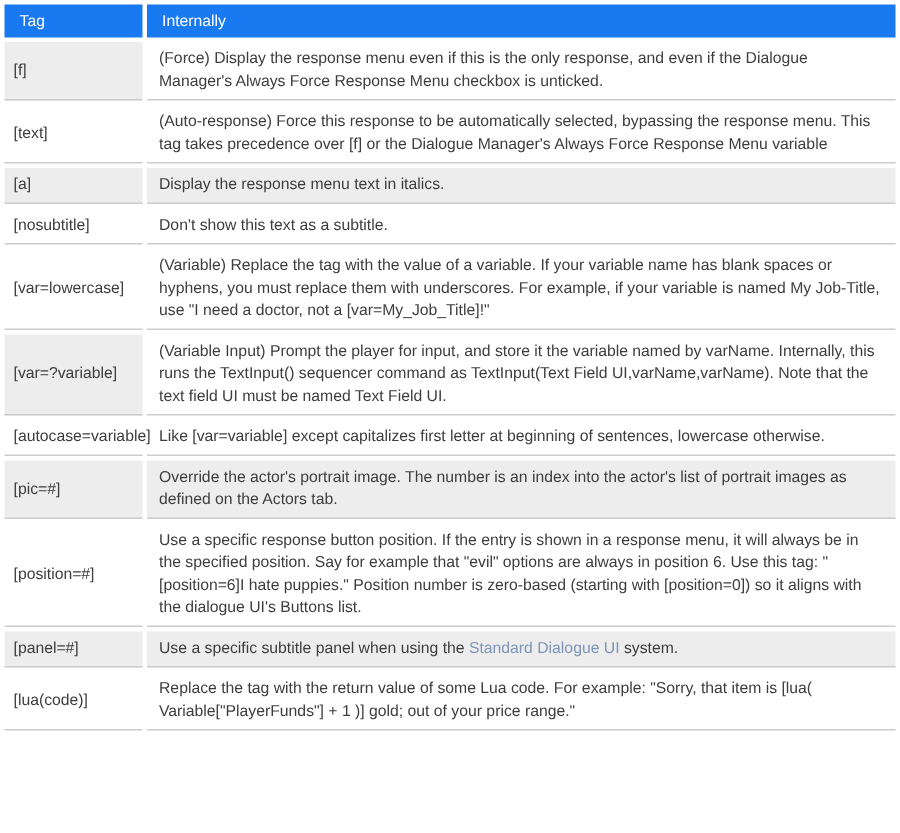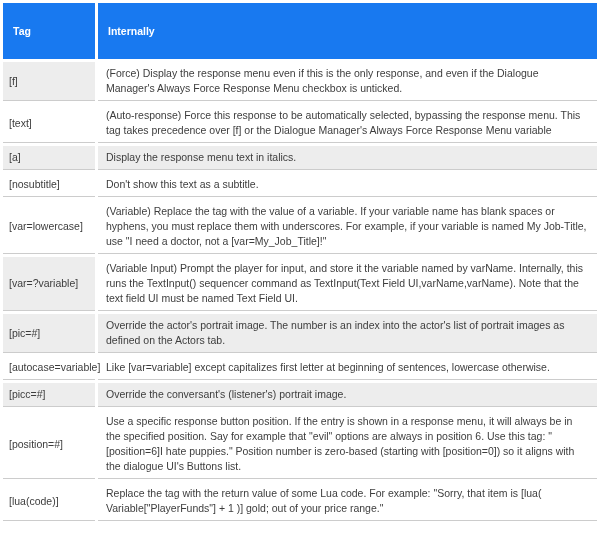--- a/index.html
+++ b/index.html
@@ -17,23 +17,23 @@
     width:600px;
     border-collapse:separate;
     border-spacing:3px;
     table-layout:fixed;
   }
   col.c-tag{width:92px;}
   th{
     background:var(--header-bg);
     color:var(--header-text);
     font-size:10.5px;
-    font-weight:bold;
+    font-weight:normal;
     text-align:left;
-    padding:21px 10px;
+    padding:4px 10px;
     line-height:14px;
   }
   td{
     font-size:10.5px;
     color:var(--text);
     line-height:15px;
     padding:4px 8px;
     border-bottom:1px solid var(--border);
     vertical-align:middle;
     background:#ffffff;
@@ -80,33 +80,33 @@
       </tr>
       <tr>
         <td class="tag-cell">[var=lowercase]</td>
         <td class="desc-cell"><span class="">(Variable) Replace the tag with the value of a variable. If your variable name has blank spaces or hyphens, you must replace them with underscores. For example, if your variable is named My Job-Title, use "I need a doctor, not a [var=My_Job_Title]!"</span></td>
       </tr>
       <tr>
         <td class="tag-cell shaded">[var=?variable]</td>
         <td class="desc-cell"><span class="">(Variable Input) Prompt the player for input, and store it the variable named by varName. Internally, this runs the TextInput() sequencer command as TextInput(Text Field UI,varName,varName). Note that the text field UI must be named Text Field UI.</span></td>
       </tr>
       <tr>
+        <td class="tag-cell">[autocase=variable]</td>
+        <td class="desc-cell"><span class="">Like [var=variable] except capitalizes first letter at beginning of sentences, lowercase otherwise.</span></td>
+      </tr>
+      <tr>
         <td class="tag-cell shaded">[pic=#]</td>
         <td class="desc-cell shaded"><span class="">Override the actor's portrait image. The number is an index into the actor's list of portrait images as defined on the Actors tab.</span></td>
       </tr>
       <tr>
-        <td class="tag-cell">[autocase=variable]</td>
-        <td class="desc-cell"><span class="">Like [var=variable] except capitalizes first letter at beginning of sentences, lowercase otherwise.</span></td>
+        <td class="tag-cell">[position=#]</td>
+        <td class="desc-cell"><span class="">Use a specific response button position. If the entry is shown in a response menu, it will always be in the specified position. Say for example that "evil" options are always in position 6. Use this tag: "[position=6]I hate puppies." Position number is zero-based (starting with [position=0]) so it aligns with the dialogue UI's Buttons list.</span></td>
       </tr>
       <tr>
-        <td class="tag-cell shaded">[picc=#]</td>
-        <td class="desc-cell shaded"><span class="">Override the conversant's (listener's) portrait image.</span></td>
-      </tr>
-      <tr>
-        <td class="tag-cell">[position=#]</td>
-        <td class="desc-cell"><span class="">Use a specific response button position. If the entry is shown in a response menu, it will always be in the specified position. Say for example that "evil" options are always in position 6. Use this tag: "[position=6]I hate puppies." Position number is zero-based (starting with [position=0]) so it aligns with the dialogue UI's Buttons list.</span></td>
+        <td class="tag-cell shaded">[panel=#]</td>
+        <td class="desc-cell shaded"><span class="">Use a specific subtitle panel when using the </span><a href="#" class="doc-link">Standard Dialogue UI</a><span class=""> system.</span></td>
       </tr>
       <tr>
         <td class="tag-cell">[lua(code)]</td>
         <td class="desc-cell"><span class="">Replace the tag with the return value of some Lua code. For example: "Sorry, that item is [lua( Variable["PlayerFunds"] + 1 )] gold; out of your price range."</span></td>
       </tr>
     </tbody>
 </table>
 
 </body></html>

